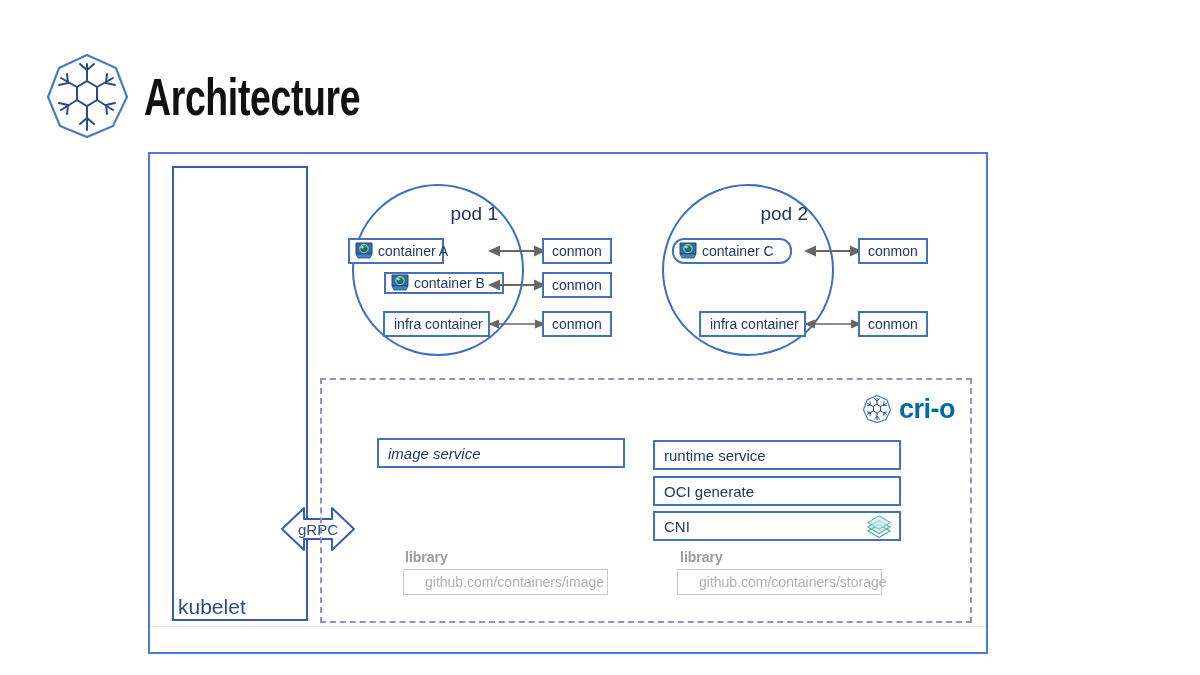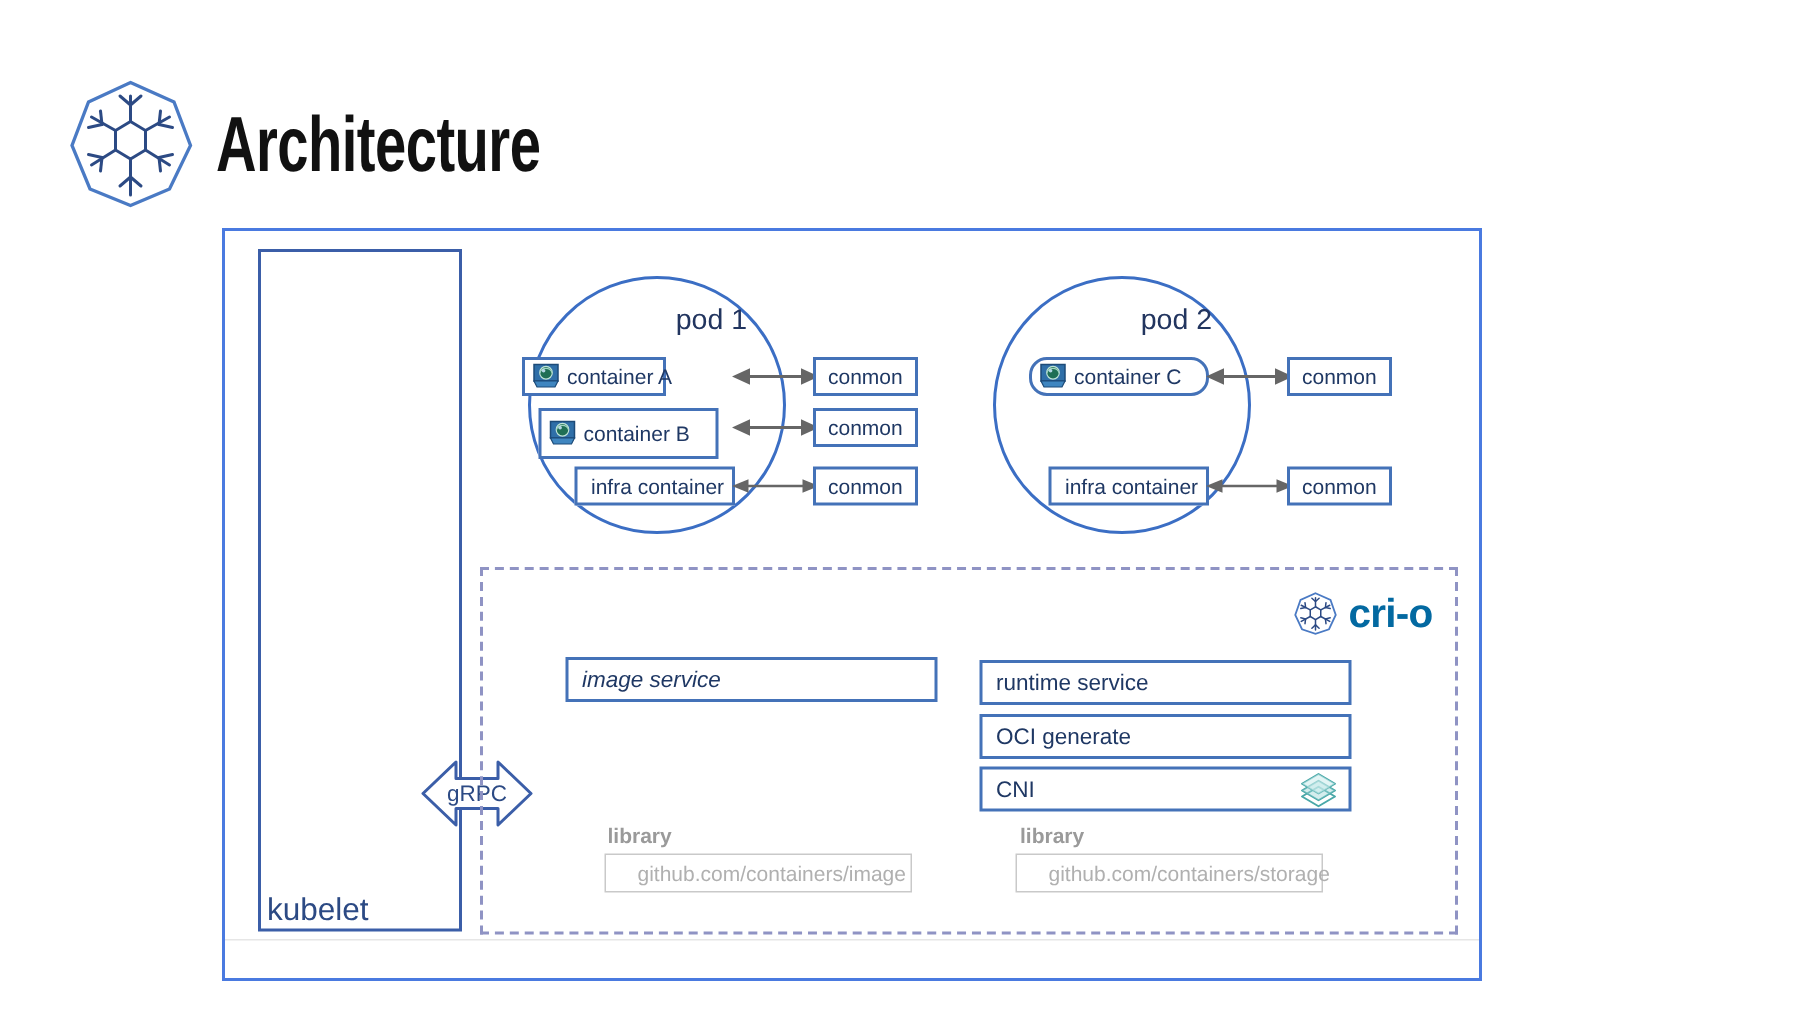--- a/index.html
+++ b/index.html
@@ -137,24 +137,24 @@
     display: flex;
     align-items: center;
     font-size: 14px;
     color: #1f3864;
     white-space: nowrap;
   }
   .node-box.with-icon { padding-left: 4px; }
   .node-box.plain { padding-left: 9px; }
 
   #container-a { left: 348px; top: 238px; width: 96px; height: 26px; }
-  #container-b { left: 359px; top: 272px; width: 120px; height: 34px; }
+  #container-b { left: 384px; top: 272px; width: 120px; height: 22px; }
   #infra-1     { left: 383px; top: 311px; width: 107px; height: 26px; }
 
-  #container-c { left: 686px; top: 238px; width: 120px; height: 26px; border-radius: 12px; }
+  #container-c { left: 672px; top: 238px; width: 120px; height: 26px; border-radius: 12px; }
   #infra-2     { left: 699px; top: 311px; width: 107px; height: 26px; }
 
   .container-icon {
     width: 20px;
     height: 18px;
     flex: 0 0 20px;
     margin-right: 4px;
   }
 
   .conmon-box {

